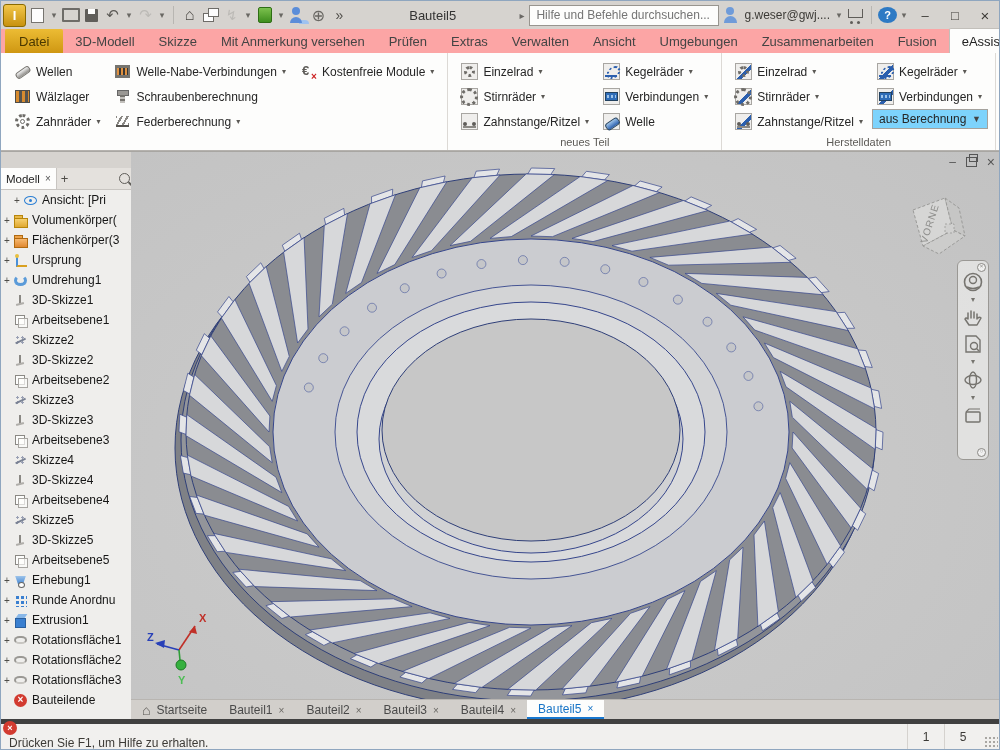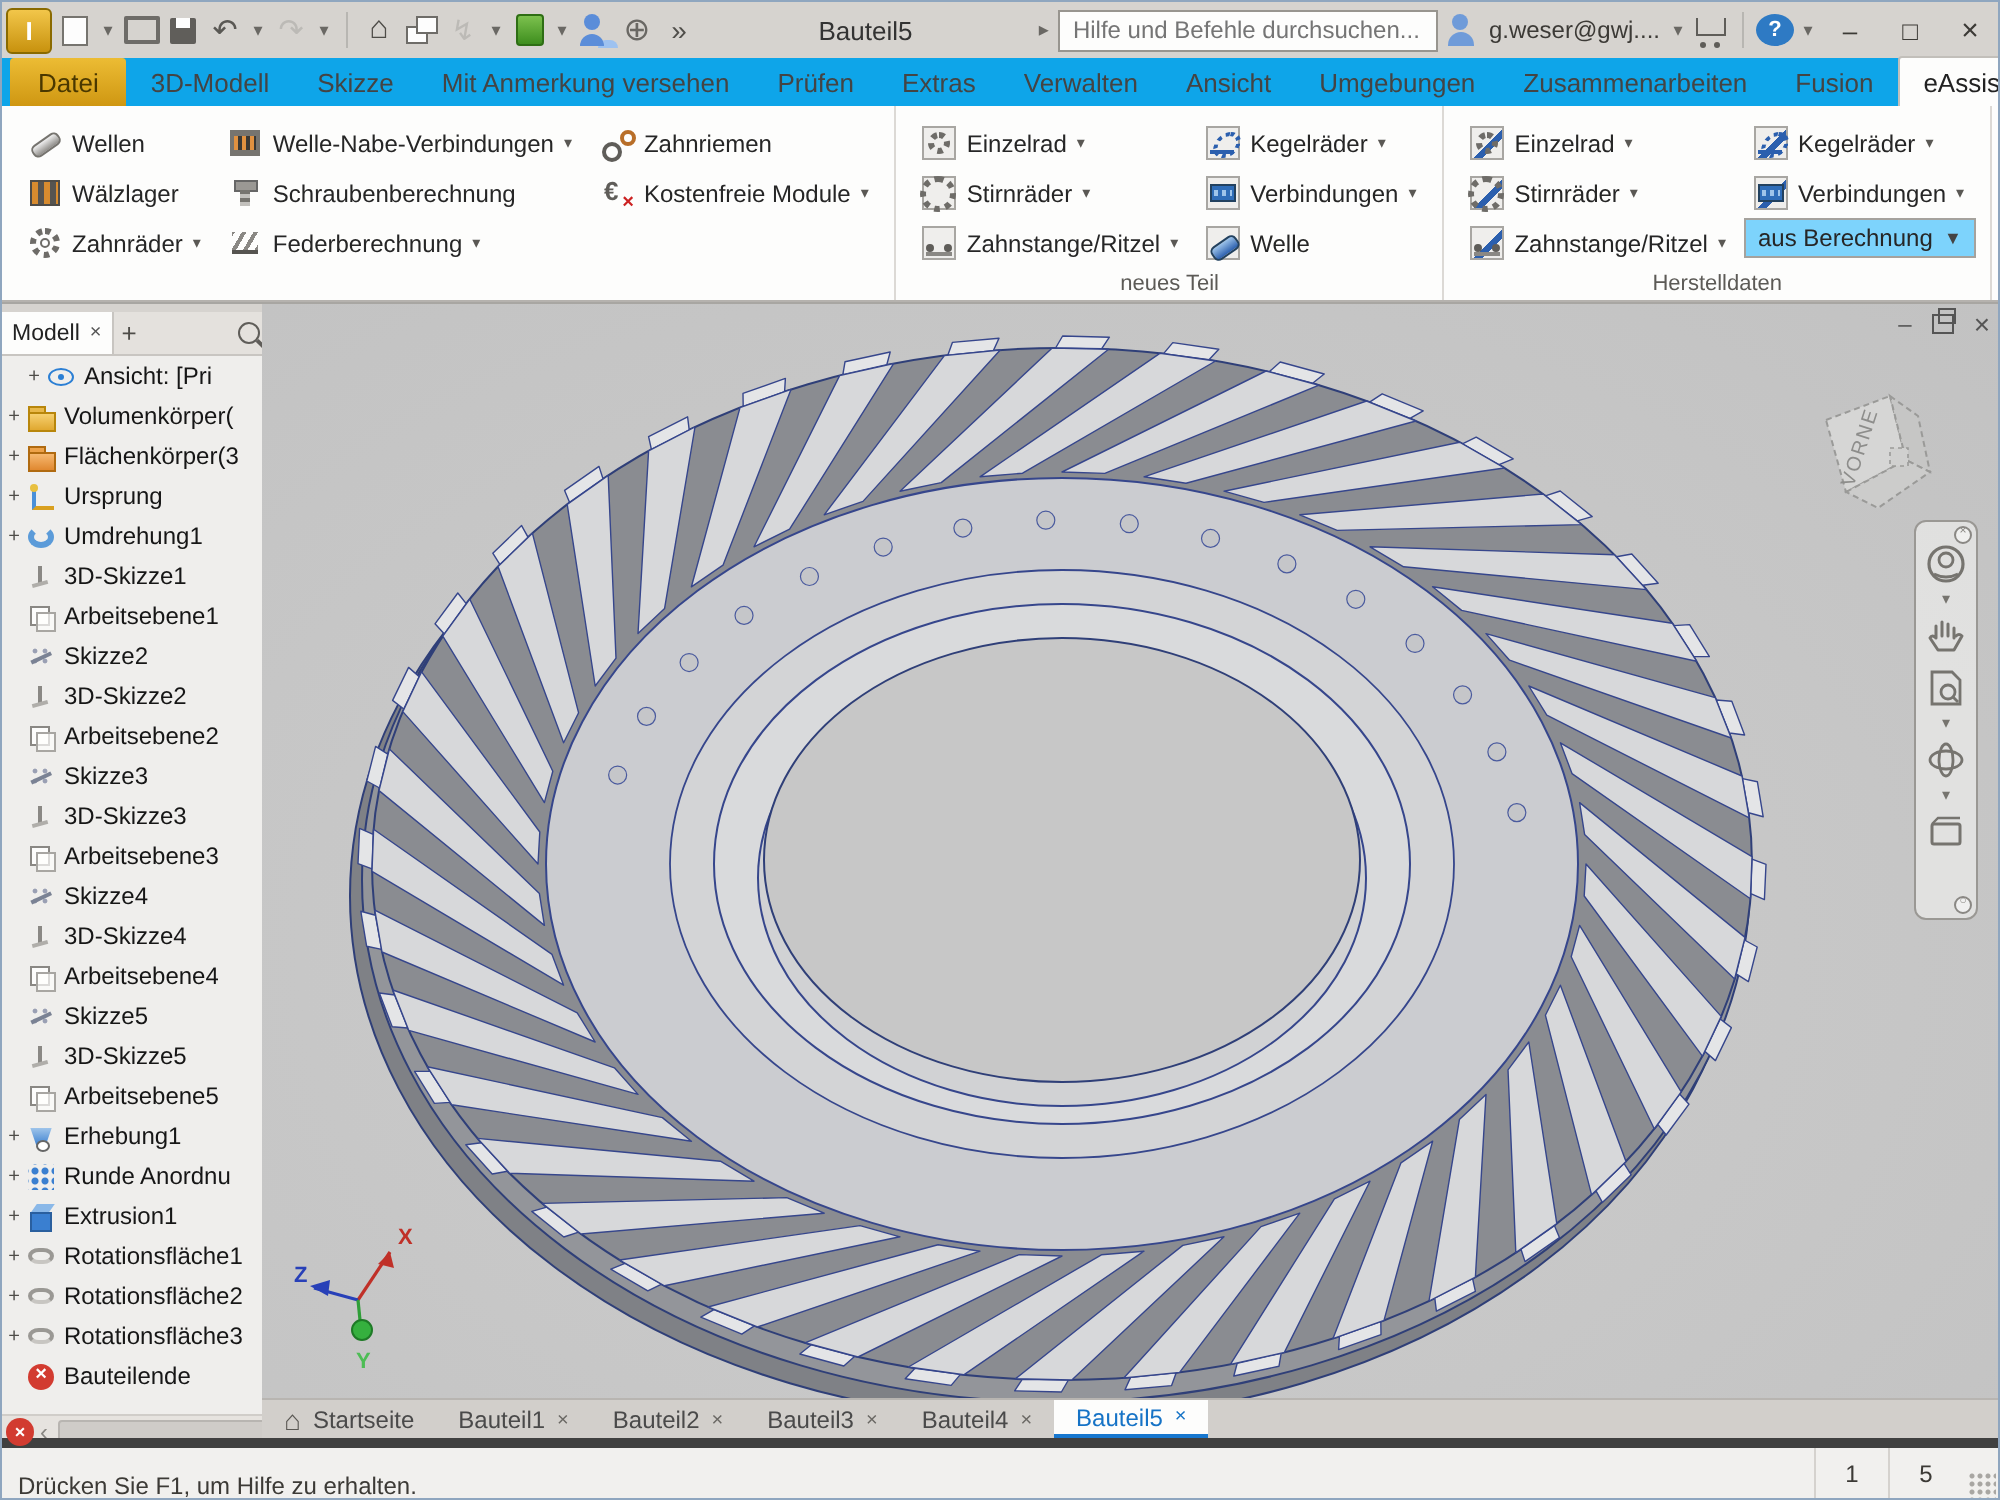--- a/index.html
+++ b/index.html
@@ -39,21 +39,21 @@
   .ti-help::before{content:"?";}
   #doc-title{font-size:13px;color:#333;margin:0 8px;white-space:nowrap;}
   #tb-right-arrow{color:#6a6864;font-size:10px;margin:0 3px;}
   #search-box{width:176px;height:19px;border:1px solid #98958f;background:#fdfdfc;font-size:12px;
               font-family:"Liberation Sans",sans-serif;padding:0 6px;color:#444;}
   #user-label{font-size:12px;color:#3c3a36;margin:0 2px;white-space:nowrap;}
   .wbtn{width:28px;height:22px;display:flex;align-items:center;justify-content:center;
         font-size:13px;color:#3c3a36;flex:none;}
   .spacer{flex:1;}
   
-  #tabrow{position:absolute;left:0;top:28px;width:1000px;height:24px;background:#0ea5e9;
+  #tabrow{position:absolute;left:0;top:28px;width:1000px;height:24px;background:#fca5a5;
           display:flex;align-items:flex-end;padding-left:4px;box-sizing:border-box;}
   .rtab{height:24px;display:flex;align-items:center;padding:0 12px;font-size:13px;color:#444;white-space:nowrap;}
   .rtab.file{background:linear-gradient(#ecbc34,#cf9712);color:#4a3800;border-radius:2px 2px 0 0;padding:0 14px;}
   .rtab.active{background:#fdfdfc;color:#222;border:1px solid #c2bfba;border-bottom:none;border-radius:2px 2px 0 0;}
   
   #ribbon{position:absolute;left:0;top:52px;width:1000px;height:98px;background:#fdfdfc;
           border-bottom:1px solid #b5b2ae;display:flex;box-sizing:border-box;}
   .rgroup{position:relative;height:97px;border-right:1px solid #dcd9d5;padding:6px 6px 16px 6px;box-sizing:border-box;}
   .rgroup .cols{display:flex;align-items:flex-start;height:76px;text-align:center;}
   .rcol{display:flex;flex-direction:column;}
@@ -93,21 +93,21 @@
   .ico-gear-bevel::before{content:"";position:absolute;left:3px;top:2px;width:9px;height:9px;border:2px dotted #2b5fae;border-radius:50%;transform:skewX(-18deg);}
   .ico-gear-bevel::after{content:"";position:absolute;left:1px;bottom:2px;width:12px;height:2px;background:#2b5fae;}
   .ico-connections::before{content:"";position:absolute;inset:3px 1px;background:#2f6db8;border:1px solid #22415f;}
   .ico-connections::after{content:"";position:absolute;inset:6px 3px;background:repeating-linear-gradient(90deg,#9ec4ea 0 2px,#2f6db8 2px 4px);}
   .ico-shaft-blue::before{content:"";position:absolute;left:1px;top:6px;width:13px;height:6px;border-radius:3px;
         background:linear-gradient(#9ec4ea,#2b5fae);border:1px solid #22415f;transform:rotate(-35deg);}
   .mfg{background:linear-gradient(135deg,transparent 52%,#2b5fae 52% 68%,transparent 68%),#efeeec;}
   
   #workarea{position:absolute;left:0;top:150px;width:1000px;height:568px;border-top:1px solid #a8a6a2;box-sizing:border-box;}
   
-  #panel{position:absolute;left:0;top:4px;width:150px;height:568px;background:#efeeec;border-right:1px solid #9a9894;box-sizing:border-box;}
+  #panel{position:absolute;left:0;top:16px;width:150px;height:568px;background:#efeeec;border-right:1px solid #9a9894;box-sizing:border-box;}
   #panel-header{height:21px;background:#e4e1dd;display:flex;align-items:center;border-bottom:1px solid #c8c5c1;}
   #panel-tab{height:21px;background:#fdfdfc;display:flex;align-items:center;padding:0 5px;gap:5px;
              font-size:11.5px;color:#222;border-right:1px solid #c8c5c1;}
   #panel-tab .x{font-size:10px;color:#555;}
   .ph-btn{font-size:13px;color:#4e4c48;padding:0 4px;}
   .mag{width:9px;height:9px;border:1.5px solid #5f5d59;border-radius:50%;position:relative;margin:0 4px;}
   .mag::after{content:"";position:absolute;width:5px;height:1.5px;background:#5f5d59;transform:rotate(45deg);right:-4px;bottom:-1px;}
   #tree{position:absolute;left:0;top:22px;right:13px;bottom:16px;overflow:hidden;}
   .trow{height:20px;display:flex;align-items:center;white-space:nowrap;}
   .trow .exp{width:12px;text-align:center;font-size:10px;color:#4e4c48;flex:none;}
@@ -261,24 +261,20 @@
             <span class="ico ico-screw"></span>
             <span class="lbl">Schraubenberechnung</span>
           </div>
           <div class="ritem">
             <span class="ico ico-spring"></span>
             <span class="lbl">Federberechnung</span>
             <span class="drop">▾</span>
           </div>
         </div>
         <div class="rcol">
-          <div class="ritem">
-            <span class="ico ico-belt"></span>
-            <span class="lbl">Zahnriemen</span>
-          </div>
           <div class="ritem">
             <span class="ico ico-module"></span>
             <span class="lbl">Kostenfreie Module</span>
             <span class="drop">▾</span>
           </div>
         </div>
       </div>
     </div>
     <div class="rgroup">
       <div class="cols">

